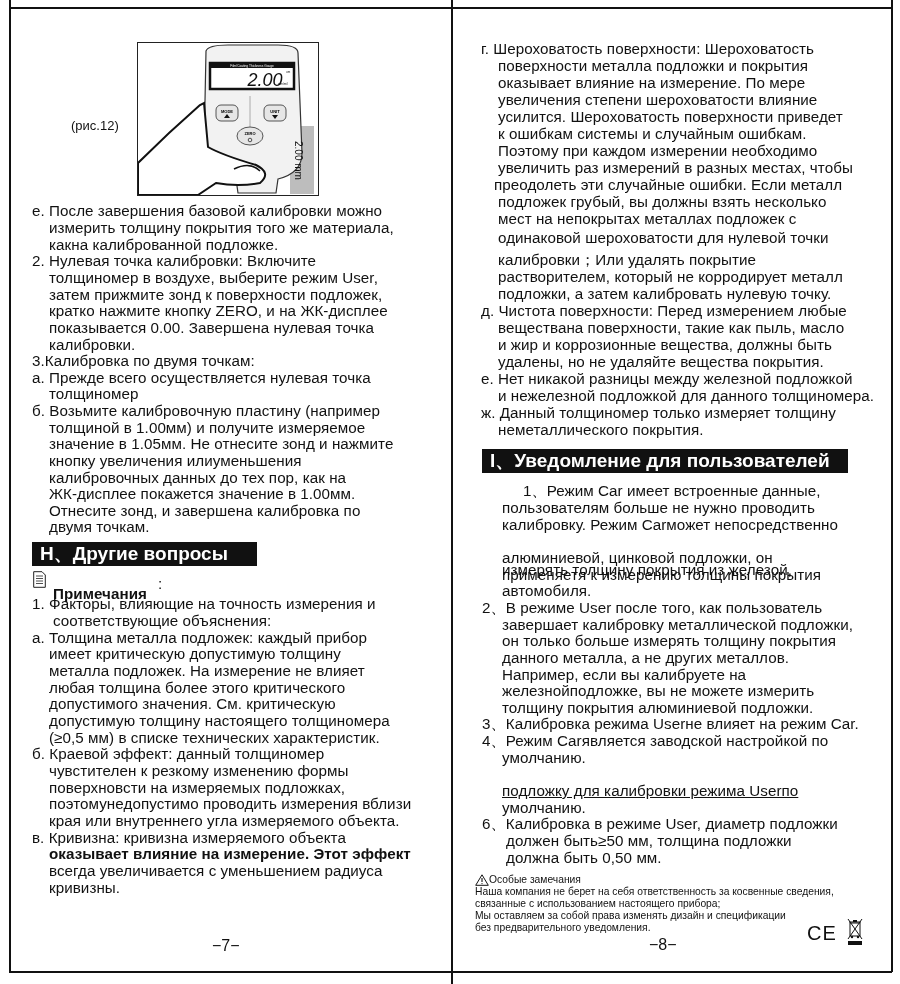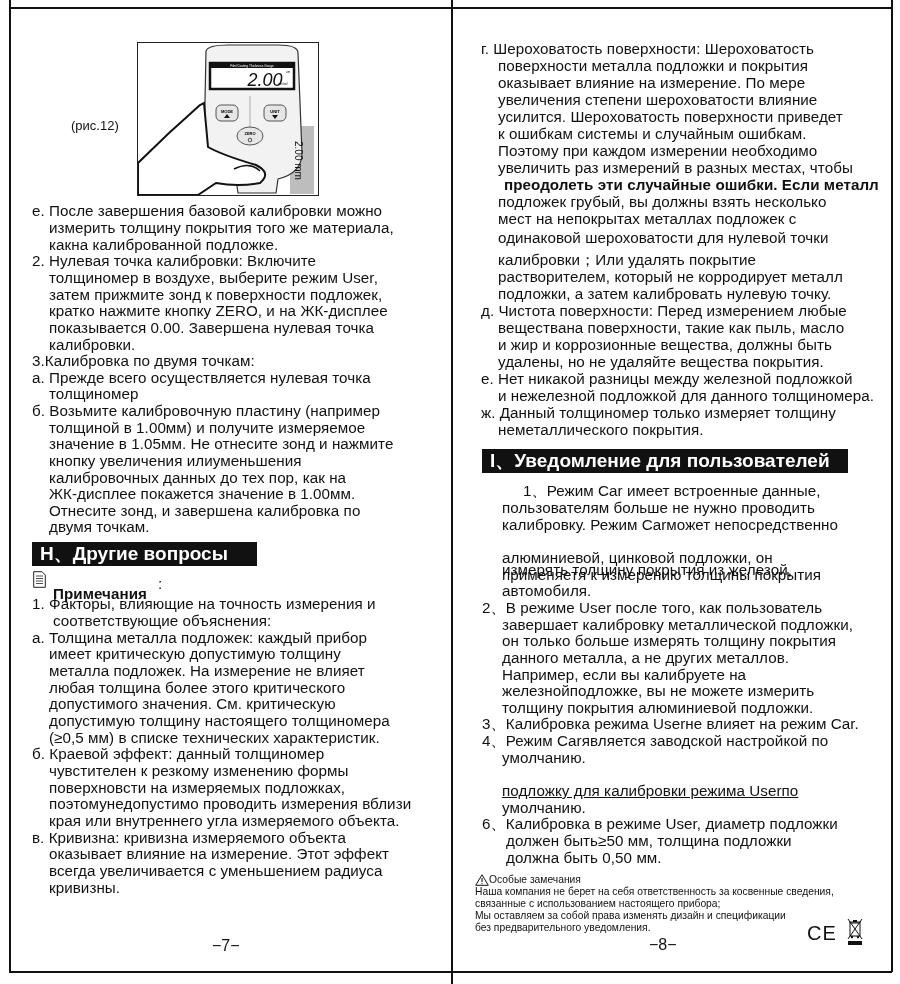--- a/index.html
+++ b/index.html
@@ -113,38 +113,38 @@
   <div class="line" style="left:40px; top:679px;">любая толщина более этого критического</div>
   <div class="line" style="left:40px; top:695px;">допустимого значения. См. критическую</div>
   <div class="line" style="left:40px; top:712px;">допустимую толщину настоящего толщиномера</div>
   <div class="line" style="left:40px; top:729px;">(≥0,5 мм) в списке технических характеристик.</div>
   <div class="line" style="left:23px; top:745px;">б. Краевой эффект: данный толщиномер</div>
   <div class="line" style="left:40px; top:762px;">чувстителен к резкому изменению формы</div>
   <div class="line" style="left:40px; top:779px;">поверхновсти на измеряемых подложках,</div>
   <div class="line" style="left:40px; top:795px;">поэтомунедопустимо проводить измерения вблизи</div>
   <div class="line" style="left:40px; top:812px;">края или внутреннего угла измеряемого объекта.</div>
   <div class="line" style="left:23px; top:829px;">в. Кривизна: кривизна измеряемого объекта</div>
-  <div class="line" style="left:40px; top:845px;">оказывает влияние на измерение. Этот эффект</div>
+  <div class="line" style="left:40px; top:845px;font-weight:bold;">оказывает влияние на измерение. Этот эффект</div>
   <div class="line" style="left:40px; top:862px;">всегда увеличивается с уменьшением радиуса</div>
   <div class="line" style="left:40px; top:879px;">кривизны.</div>
 
   <div class="page-number" style="left:203px; top:937px;">−7−</div>
 </div>
 
 <div class="col col-right" style="left:452px; width:464px;">
 
   <div class="line" style="left:29px; top:40px;">г. Шероховатость поверхности: Шероховатость</div>
   <div class="line" style="left:46px; top:57px;">поверхности металла подложки и покрытия</div>
   <div class="line" style="left:46px; top:74px;">оказывает влияние на измерение. По мере</div>
   <div class="line" style="left:46px; top:91px;">увеличения степени шероховатости влияние</div>
   <div class="line" style="left:46px; top:108px;">усилится. Шероховатость поверхности приведет</div>
   <div class="line" style="left:46px; top:125px;">к ошибкам системы и случайным ошибкам.</div>
   <div class="line" style="left:46px; top:142px;">Поэтому при каждом измерении необходимо</div>
   <div class="line" style="left:46px; top:159px;">увеличить раз измерений в разных местах, чтобы</div>
-  <div class="line" style="left:52px; top:176px;font-weight:bold;">преодолеть эти случайные ошибки. Если металл</div>
+  <div class="line" style="left:42px; top:176px;">преодолеть эти случайные ошибки. Если металл</div>
   <div class="line" style="left:46px; top:193px;">подложек грубый, вы должны взять несколько</div>
   <div class="line" style="left:46px; top:210px;">мест на непокрытах металлах подложек с</div>
   <div class="line" style="left:46px; top:229px;">одинаковой шероховатости для нулевой точки</div>
   <div class="line" style="left:46px; top:251px;">калибровки；Или удалять покрытие</div>
   <div class="line" style="left:46px; top:268px;">растворителем, который не корродирует металл</div>
   <div class="line" style="left:46px; top:285px;">подложки, а затем калибровать нулевую точку.</div>
   <div class="line" style="left:29px; top:302px;">д. Чистота поверхности: Перед измерением любые</div>
   <div class="line" style="left:46px; top:319px;">веществана поверхности, такие как пыль, масло</div>
   <div class="line" style="left:46px; top:336px;">и жир и коррозионные вещества, должны быть</div>
   <div class="line" style="left:46px; top:353px;">удалены, но не удаляйте вещества покрытия.</div>

